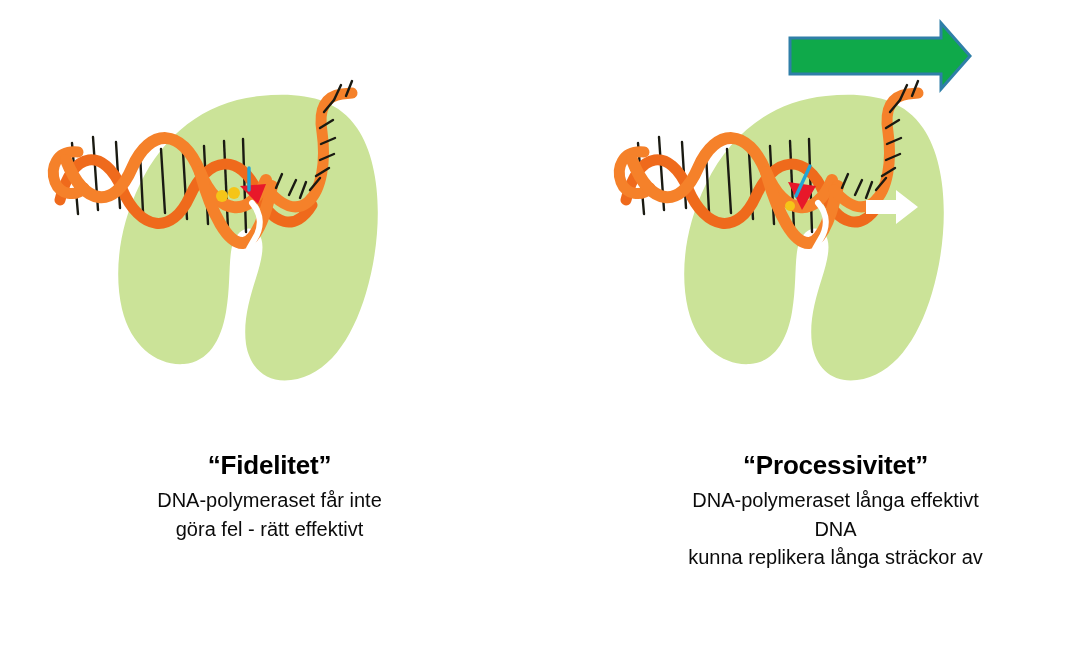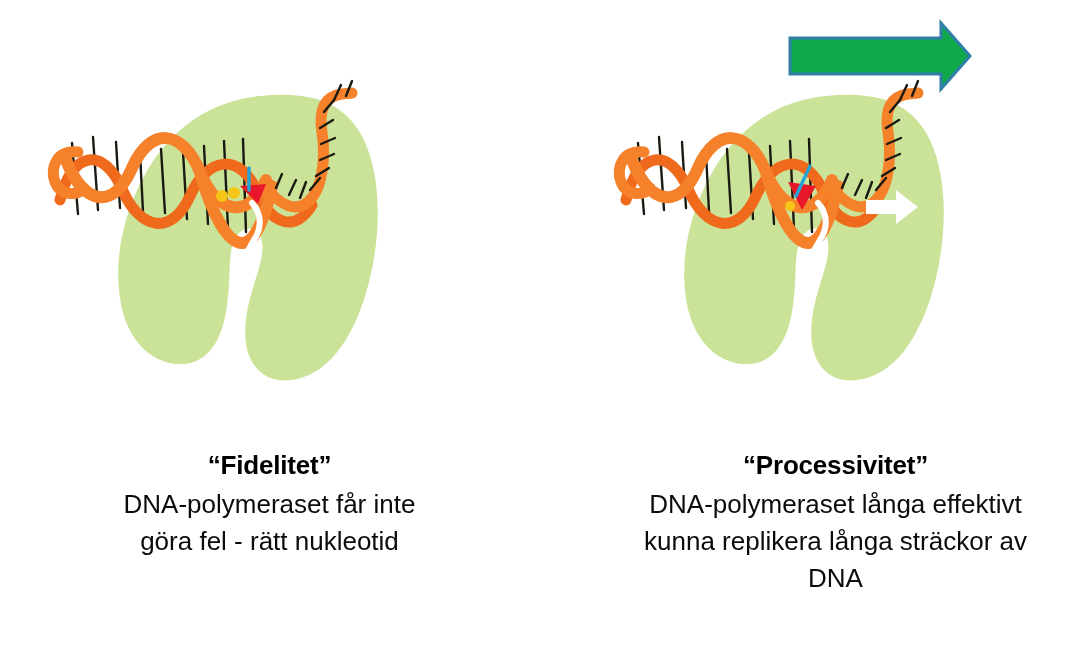--- a/index.html
+++ b/index.html
@@ -48,21 +48,21 @@
 
   .caption-title {
     font-size: 26px;
     font-weight: bold;
     color: #000000;
     line-height: 1.32;
     letter-spacing: -0.2px;
   }
 
   .caption-body {
-    font-size: 26px;
+    font-size: 20px;
     font-weight: normal;
     color: #0b0b0b;
     line-height: 1.42;
     margin-top: 4px;
     padding: 0 26px;
   }
   .caption-body .line { display: block; white-space: nowrap; }
 </style>
 </head>
 <body>
@@ -168,21 +168,21 @@
                    C 262 214, 262 228, 254 240
                    C 245 254, 240 268, 243 284" fill="none" stroke="#ffffff" stroke-width="6" stroke-linecap="round"></path>
         </g>
       </svg>
     </div>
 
     <div class="caption">
       <div class="caption-title">“Fidelitet”</div>
       <div class="caption-body">
         <span class="line">DNA-polymeraset får inte</span>
-        <span class="line">göra fel - rätt nukleotid</span>
+        <span class="line">göra fel - rätt effektivt</span>
       </div>
     </div>
   </div>
 
   <div class="panel panel-right">
 
     <div class="figure">
       <svg viewBox="0 0 539 430" xmlns="http://www.w3.org/2000/svg">
 
         <g>
@@ -286,19 +286,19 @@
                    L 330 214
                    L 300 214 Z" fill="#ffffff"></path>
         </g>
       </svg>
     </div>
 
     <div class="caption">
       <div class="caption-title">“Processivitet”</div>
       <div class="caption-body">
         <span class="line">DNA-polymeraset långa effektivt</span>
+        <span class="line">DNA</span>
         <span class="line">kunna replikera långa sträckor av</span>
-        <span class="line">DNA</span>
       </div>
     </div>
   </div>
 
 </div>
 
 </body></html>

